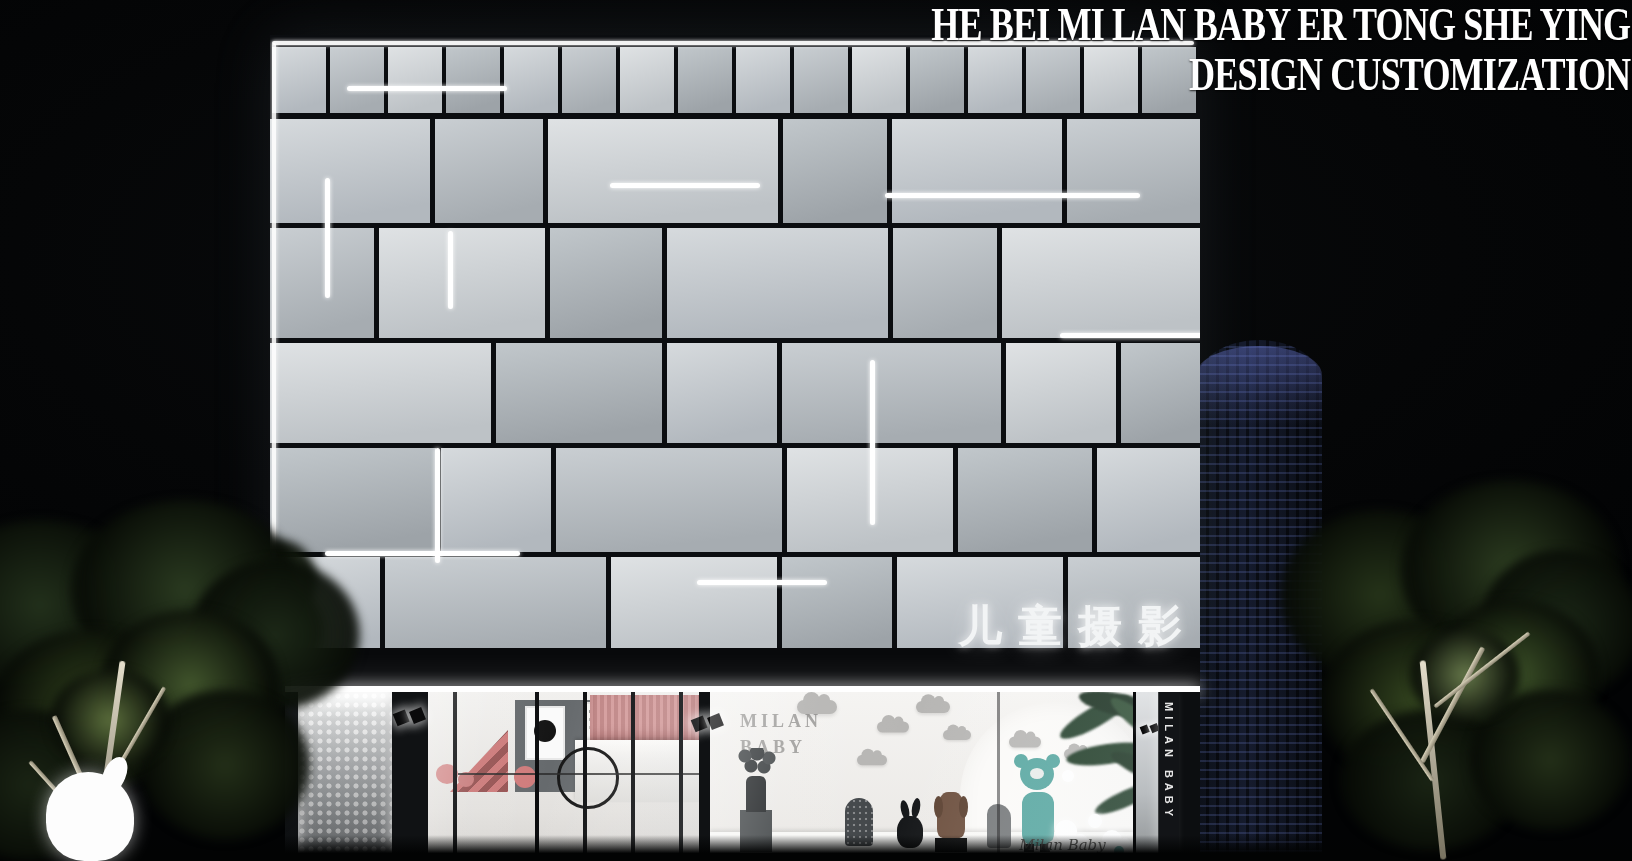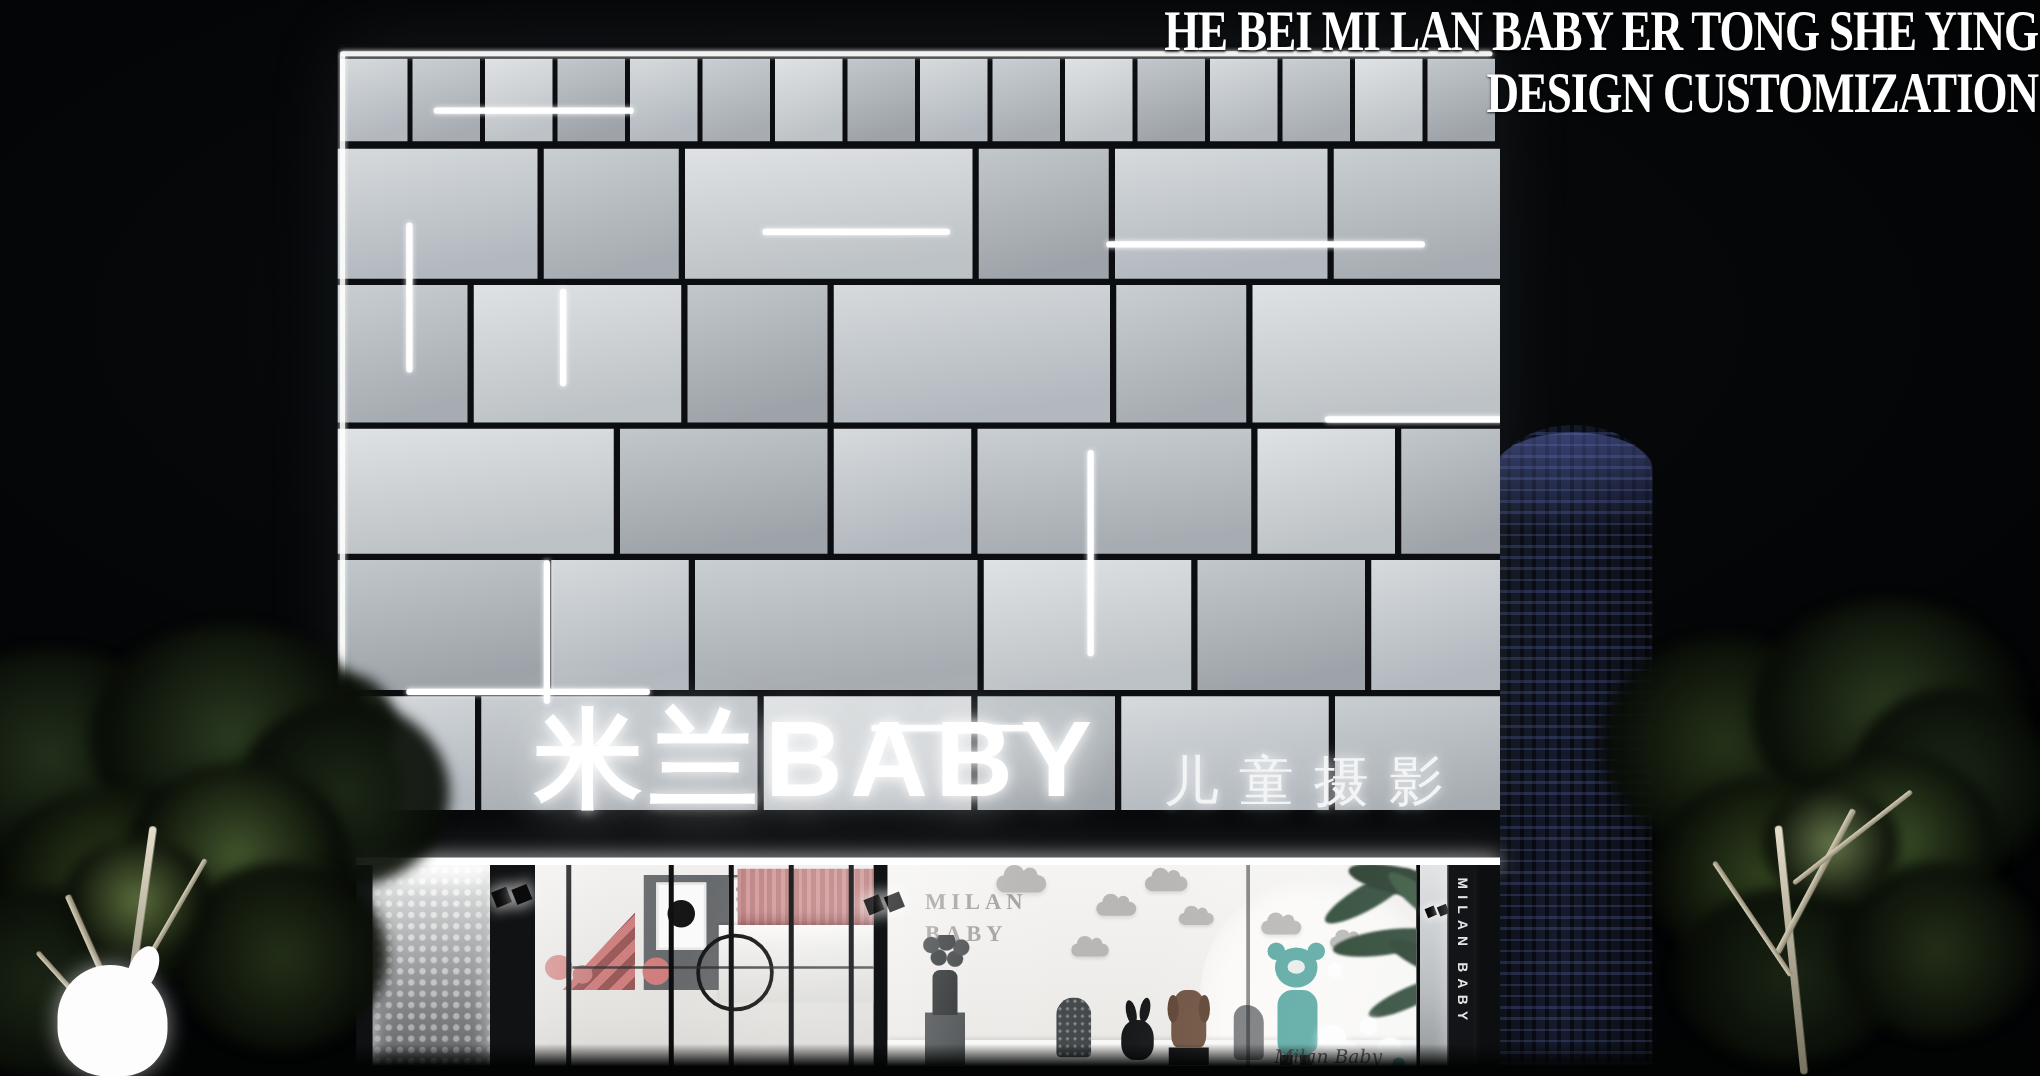--- a/index.html
+++ b/index.html
@@ -14,22 +14,22 @@
     transform:scale(0.88,1.12);transform-origin:top right;letter-spacing:-1px;
     text-shadow:0 1px 2px rgba(0,0,0,.8);white-space:nowrap;}
   
   #facade{position:absolute;left:270px;top:35px;width:930px;height:613px;z-index:2;
     background:#0b0d10;box-shadow:0 0 60px rgba(170,190,210,.10);}
   #facade svg{display:block;}
   
   #sign-main{position:absolute;left:428px;top:558px;z-index:4;color:#fff;
     font-size:86px;font-weight:bold;letter-spacing:6px;line-height:100px;
     text-shadow:0 0 10px rgba(255,255,255,.95),0 0 30px rgba(255,255,255,.65),0 0 60px rgba(255,255,255,.35);}
-  #sign-sub{position:absolute;left:931px;top:600px;z-index:4;color:#f2f4f5;
-    font-size:44px;font-weight:normal;letter-spacing:16px;line-height:52px;
+  #sign-sub{position:absolute;left:958px;top:600px;z-index:4;color:#f2f4f5;
+    font-size:44px;font-weight:bold;letter-spacing:16px;line-height:52px;
     text-shadow:0 0 8px rgba(255,255,255,.8),0 0 24px rgba(255,255,255,.4);}
   
   #storefront{position:absolute;left:285px;top:648px;width:915px;height:213px;z-index:3;}
   #fascia{position:absolute;left:0;top:0;width:915px;height:38px;background:#08090b;}
   #fascia-led{position:absolute;left:0;top:38px;width:915px;height:6px;background:#fff;
     box-shadow:0 0 14px rgba(255,255,255,.9),0 0 30px rgba(255,255,255,.5);}
   #sf-body{position:absolute;left:0;top:44px;width:915px;height:169px;background:#0a0b0d;}
   .pier-dark{position:absolute;top:0;height:169px;background:linear-gradient(180deg,#1a1d20,#0c0e10);}
   #perf-panel{position:absolute;left:13px;top:0;width:94px;height:169px;
     background-image:
@@ -215,21 +215,20 @@
         <rect x="790" y="298" width="145" height="5" fill="#ffffff" rx="2.5" filter="url(#ledglow)"></rect>
         <rect x="55" y="516" width="195" height="5" fill="#ffffff" rx="2.5" filter="url(#ledglow)"></rect>
         <rect x="427" y="545" width="130" height="5" fill="#ffffff" rx="2.5" filter="url(#ledglow)"></rect>
         <rect x="165" y="413" width="5" height="115" fill="#ffffff" rx="2.5" filter="url(#ledglow)"></rect>
         <rect x="600" y="325" width="5" height="165" fill="#ffffff" rx="2.5" filter="url(#ledglow)"></rect>
         <rect x="178" y="196" width="5" height="78" fill="#ffffff" rx="2.5" filter="url(#ledglow)"></rect>
         <rect x="55" y="143" width="5" height="120" fill="#ffffff" rx="2.5" filter="url(#ledglow)"></rect>
       </svg>
   </div>
 
-  <div id="sign-main">米兰BABY</div>
   <div id="sign-sub">儿童摄影</div>
 
   <div id="storefront">
     <div id="fascia"></div>
     <div id="fascia-led"></div>
     <div id="sf-body">
       <div class="pier-dark" style="left:0;width:13px;"></div>
       <div id="perf-panel"></div>
       <div class="pier-dark" style="left:107px;width:36px;background:#101214;"></div>
       <div class="wall-lamp" style="left:110px;top:16px;"></div>

